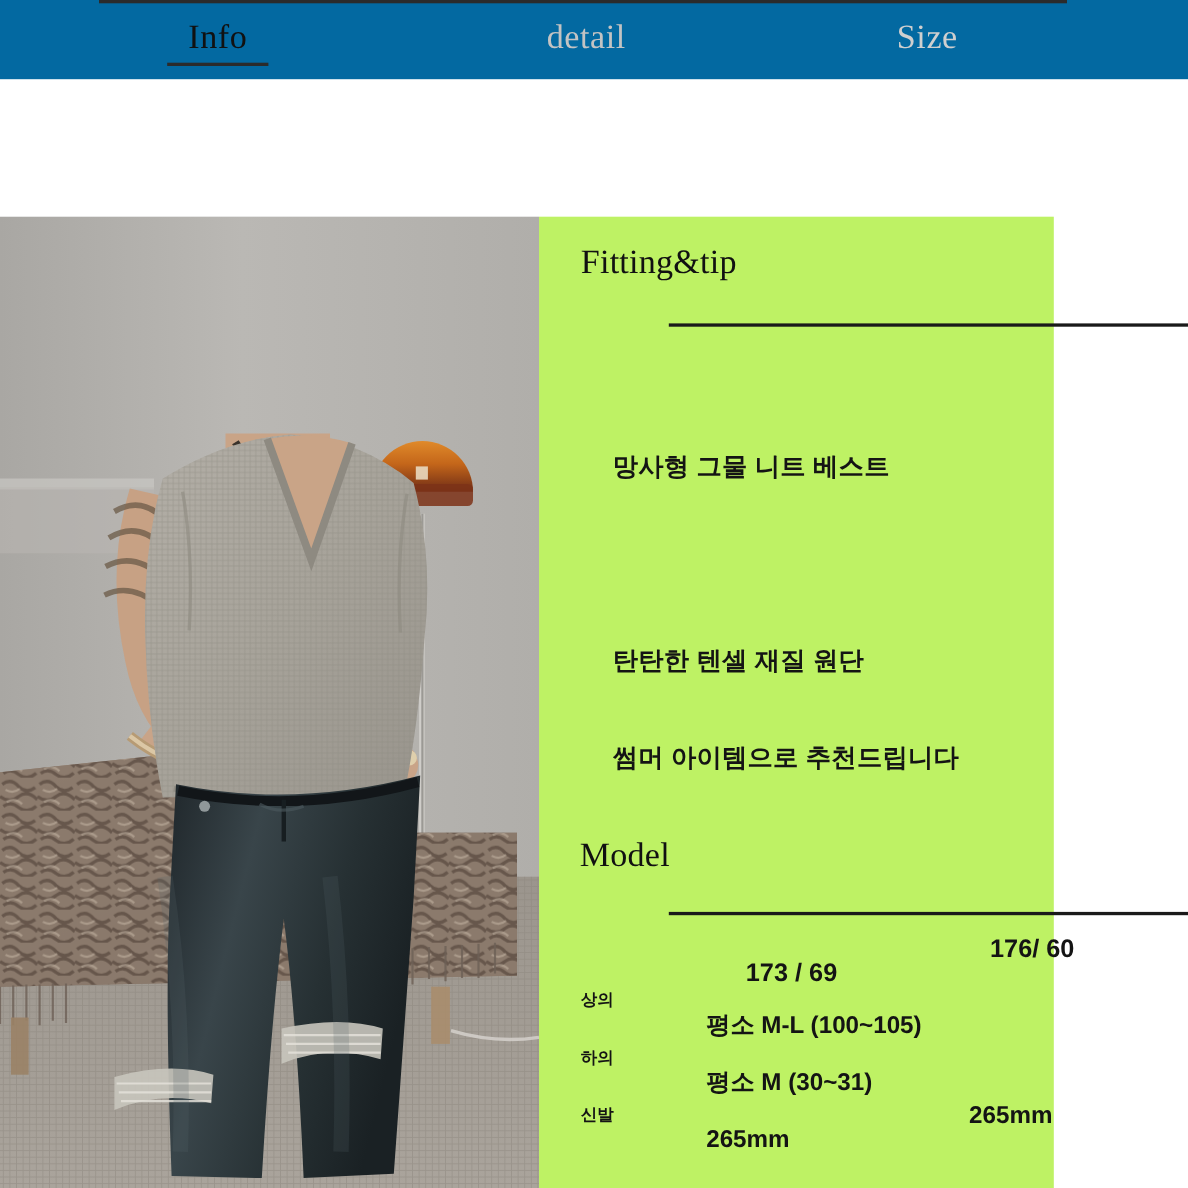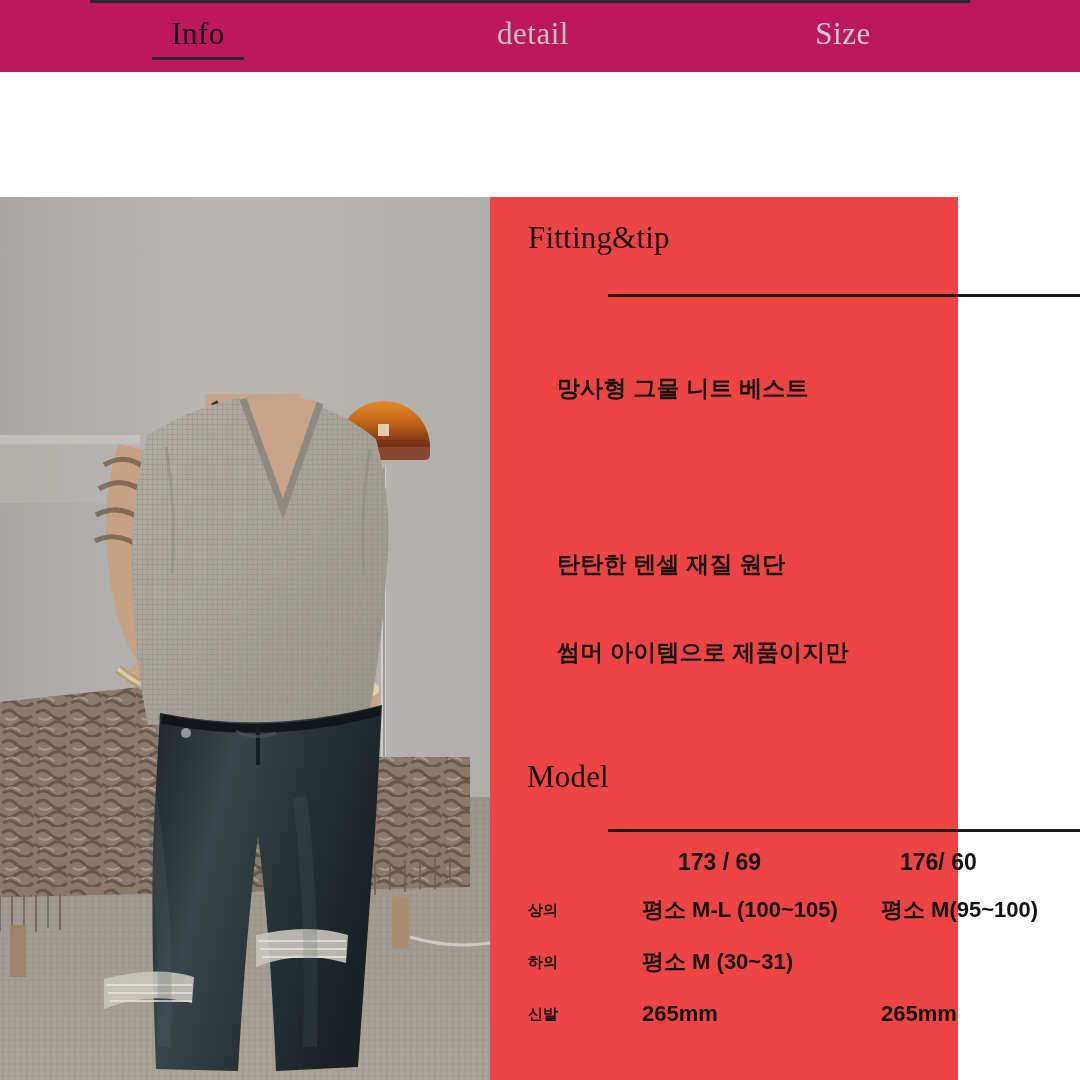--- a/index.html
+++ b/index.html
@@ -18,21 +18,21 @@
     height: 1080px;
     background: #ffffff;
   }
 
   
   #tabbar {
     position: absolute;
     left: 0; top: 0;
     width: 1080px;
     height: 72px;
-    background: #be185d;
+    background: #0369a1;
   }
   #tabbar-topline {
     position: absolute;
     left: 90px; top: 0px;
     width: 880px; height: 3px;
     background: #2b2b2b;
   }
   .tab {
     position: absolute;
     top: 12px;
@@ -63,21 +63,21 @@
     overflow: hidden;
     background: #b4b2ae;
   }
   #photo svg { display: block; width: 490px; height: 883px; }
 
   
   #right-col {
     position: absolute;
     left: 490px; top: 197px;
     width: 468px; height: 883px;
-    background: #ef4444;
+    background: #bef264;
   }
 
   .sec-heading {
     position: absolute;
     font-family: "Liberation Serif", "DejaVu Serif", serif;
     font-size: 31px;
     color: #111111;
     letter-spacing: 0.2px;
     white-space: nowrap;
   }
@@ -96,20 +96,21 @@
 
   .bullet-line {
     position: absolute;
     left: 67px;
     font-family: "Liberation Sans", "DejaVu Sans", sans-serif;
     font-size: 23px;
     font-weight: 700;
     color: #141414;
     letter-spacing: 0.2px;
     white-space: nowrap;
+    margin-top: 36px;
   }
   #bl0 { top: 176px; }
   #bl1 { top: 265px; }
   #bl2 { top: 352px; }
   #bl3 { top: 440px; }
 
   
   #model-table {
     position: absolute;
     left: 0; top: 648px;
@@ -134,21 +135,21 @@
   }
   .mcell {
     position: absolute;
     top: 0;
     font-size: 22px;
     font-weight: 700;
     color: #141414;
     line-height: 34px;
     white-space: nowrap;
   }
-  .mcol0 { left: 152px; }
+  .mcol0 { left: 152px; margin-top: 22px; }
   .mcol1 { left: 391px; text-align: center; }
 
   .mhead {
     position: relative;
     height: 48px;
     width: 590px;
   }
   .mhead .mcell { font-size: 23px; }
   .mhead .mcol0 { left: 188px; }
   .mhead .mcol1 { left: 410px; }
@@ -313,36 +314,35 @@
     </svg>
   </div>
 
   <div id="right-col">
 
     <div class="sec-heading" id="fitting-heading">Fitting&amp;tip</div>
     <div class="hrule" id="rule-fitting"></div>
 
     <div class="bullet-line" id="bl0">망사형 그물 니트 베스트</div>
     <div class="bullet-line" id="bl2">탄탄한 텐셀 재질 원단</div>
-    <div class="bullet-line" id="bl3">썸머 아이템으로 제품이지만</div>
+    <div class="bullet-line" id="bl3">썸머 아이템으로 추천드립니다</div>
 
     <div class="sec-heading" id="model-heading">Model</div>
     <div class="hrule" id="rule-model"></div>
 
     <div id="model-table">
 
       <div class="mhead">
         <div class="mcell mcol0">173 / 69</div>
         <div class="mcell mcol1">176/ 60</div>
       </div>
 
       <div class="mrow">
         <div class="mlabel">상의</div>
         <div class="mcell mcol0">평소 M-L (100~105)</div>
-        <div class="mcell mcol1">평소 M(95~100)</div>
       </div>
 
       <div class="mrow">
         <div class="mlabel">하의</div>
         <div class="mcell mcol0">평소 M (30~31)</div>
       </div>
 
       <div class="mrow">
         <div class="mlabel">신발</div>
         <div class="mcell mcol0">265mm</div>

